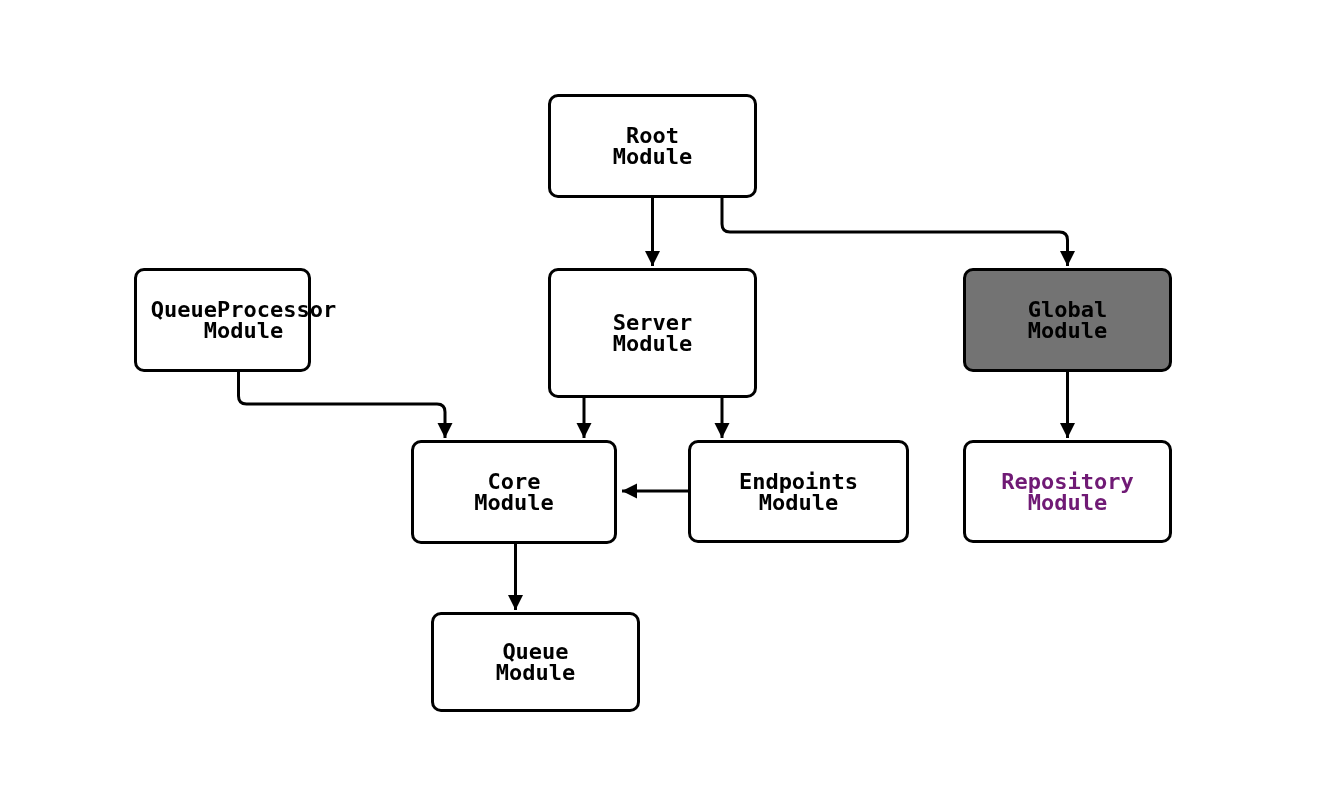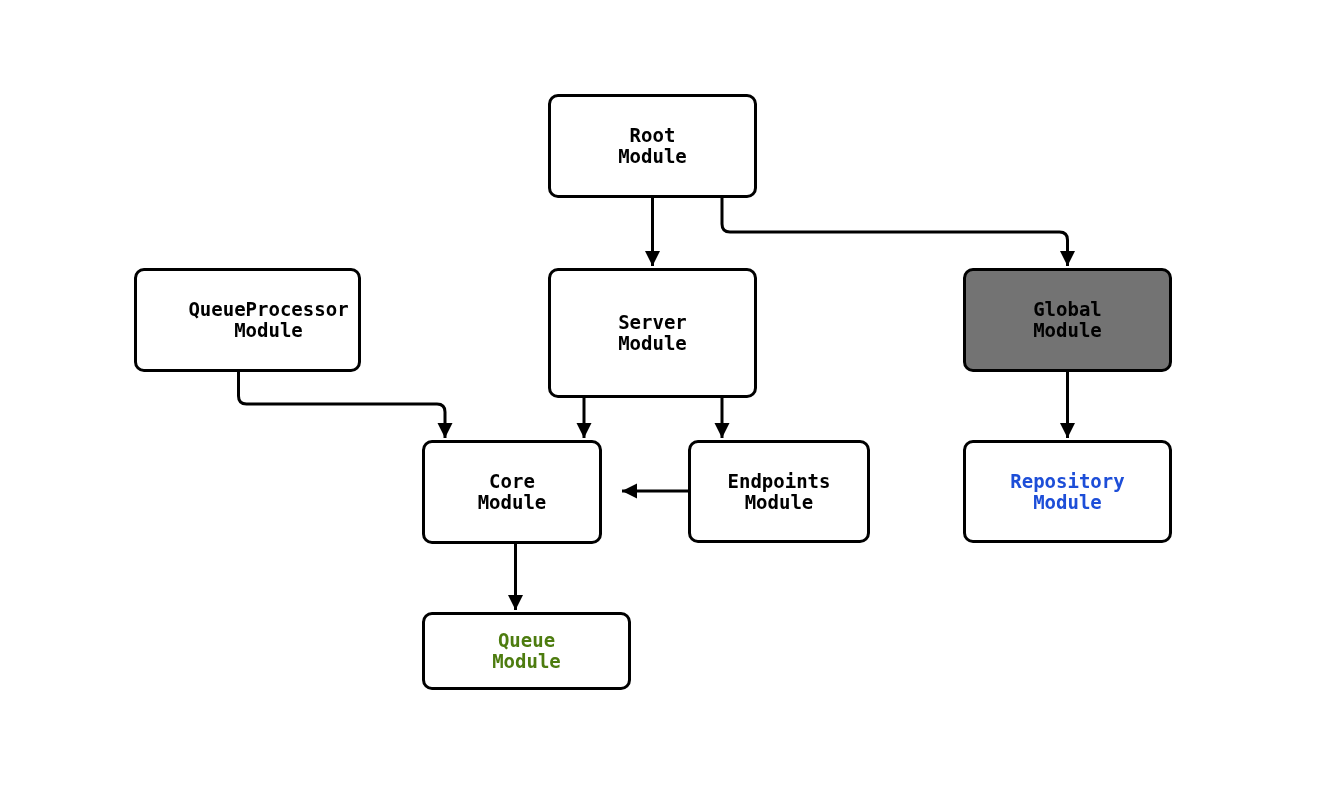--- a/index.html
+++ b/index.html
@@ -32,21 +32,21 @@
     border-style: solid;
     border-width: 3px;
     border-radius: 10px;
     display: flex;
     flex-direction: column;
     align-items: center;
     justify-content: center;
     text-align: center;
     font-family: "DejaVu Sans Mono", "Liberation Mono", monospace;
     font-weight: bold;
-    font-size: 19px;
+    font-size: 22px;
     line-height: 21px;
     white-space: nowrap;
   }
   .node span {
     display: block;
   }
 </style>
 </head>
 <body>
 
@@ -66,42 +66,42 @@
         <path class="edge" d="M688,491 L622,491" stroke="#000000" stroke-width="3" marker-end="url(#arrowhead)"></path>
         <path class="edge" d="M1067.5,372 L1067.5,438" stroke="#000000" stroke-width="3" marker-end="url(#arrowhead)"></path>
         <path class="edge" d="M515.5,544 L515.5,610" stroke="#000000" stroke-width="3" marker-end="url(#arrowhead)"></path>
       </g>
   </svg>
   <div id="nodes">
       <div class="node" style="left: 548px; top: 94px; width: 209px; height: 104px; border-color: rgb(0, 0, 0); background: rgb(255, 255, 255); color: rgb(0, 0, 0);">
         <span>Root</span>
         <span>Module</span>
       </div>
-      <div class="node" style="left: 134px; top: 268px; width: 227px; height: 104px; border-color: rgb(0, 0, 0); background: rgb(255, 255, 255); color: rgb(0, 0, 0); padding-left: 42px;">
+      <div class="node" style="left: 134px; top: 268px; width: 177px; height: 104px; border-color: rgb(0, 0, 0); background: rgb(255, 255, 255); color: rgb(0, 0, 0); padding-left: 42px;">
         <span>QueueProcessor</span>
         <span>Module</span>
       </div>
       <div class="node" style="left: 548px; top: 268px; width: 209px; height: 130px; border-color: rgb(0, 0, 0); background: rgb(255, 255, 255); color: rgb(0, 0, 0);">
         <span>Server</span>
         <span>Module</span>
       </div>
       <div class="node" style="left: 963px; top: 268px; width: 209px; height: 104px; border-color: rgb(0, 0, 0); background: #737373; color: rgb(0, 0, 0);">
         <span>Global</span>
         <span>Module</span>
       </div>
-      <div class="node" style="left: 422px; top: 440px; width: 180px; height: 104px; border-color: rgb(0, 0, 0); background: rgb(255, 255, 255); color: rgb(0, 0, 0);">
+      <div class="node" style="left: 411px; top: 440px; width: 206px; height: 104px; border-color: rgb(0, 0, 0); background: rgb(255, 255, 255); color: rgb(0, 0, 0);">
         <span>Core</span>
         <span>Module</span>
       </div>
-      <div class="node" style="left: 688px; top: 440px; width: 182px; height: 103px; border-color: rgb(0, 0, 0); background: rgb(255, 255, 255); color: rgb(0, 0, 0);">
+      <div class="node" style="left: 688px; top: 440px; width: 221px; height: 103px; border-color: rgb(0, 0, 0); background: rgb(255, 255, 255); color: rgb(0, 0, 0);">
         <span>Endpoints</span>
         <span>Module</span>
       </div>
-      <div class="node" style="left: 963px; top: 440px; width: 209px; height: 103px; border-color: rgb(0, 0, 0); background: rgb(255, 255, 255); color: #1d4ed8;">
+      <div class="node" style="left: 963px; top: 440px; width: 209px; height: 103px; border-color: rgb(0, 0, 0); background: rgb(255, 255, 255); color: #701a75;">
         <span>Repository</span>
         <span>Module</span>
       </div>
-      <div class="node" style="left: 422px; top: 612px; width: 209px; height: 78px; border-color: rgb(0, 0, 0); background: rgb(255, 255, 255); color: #4d7c0f;">
+      <div class="node" style="left: 431px; top: 612px; width: 209px; height: 100px; border-color: rgb(0, 0, 0); background: rgb(255, 255, 255); color: #000000;">
         <span>Queue</span>
         <span>Module</span>
       </div>
     </div>
 </div>
 
 </body></html>

